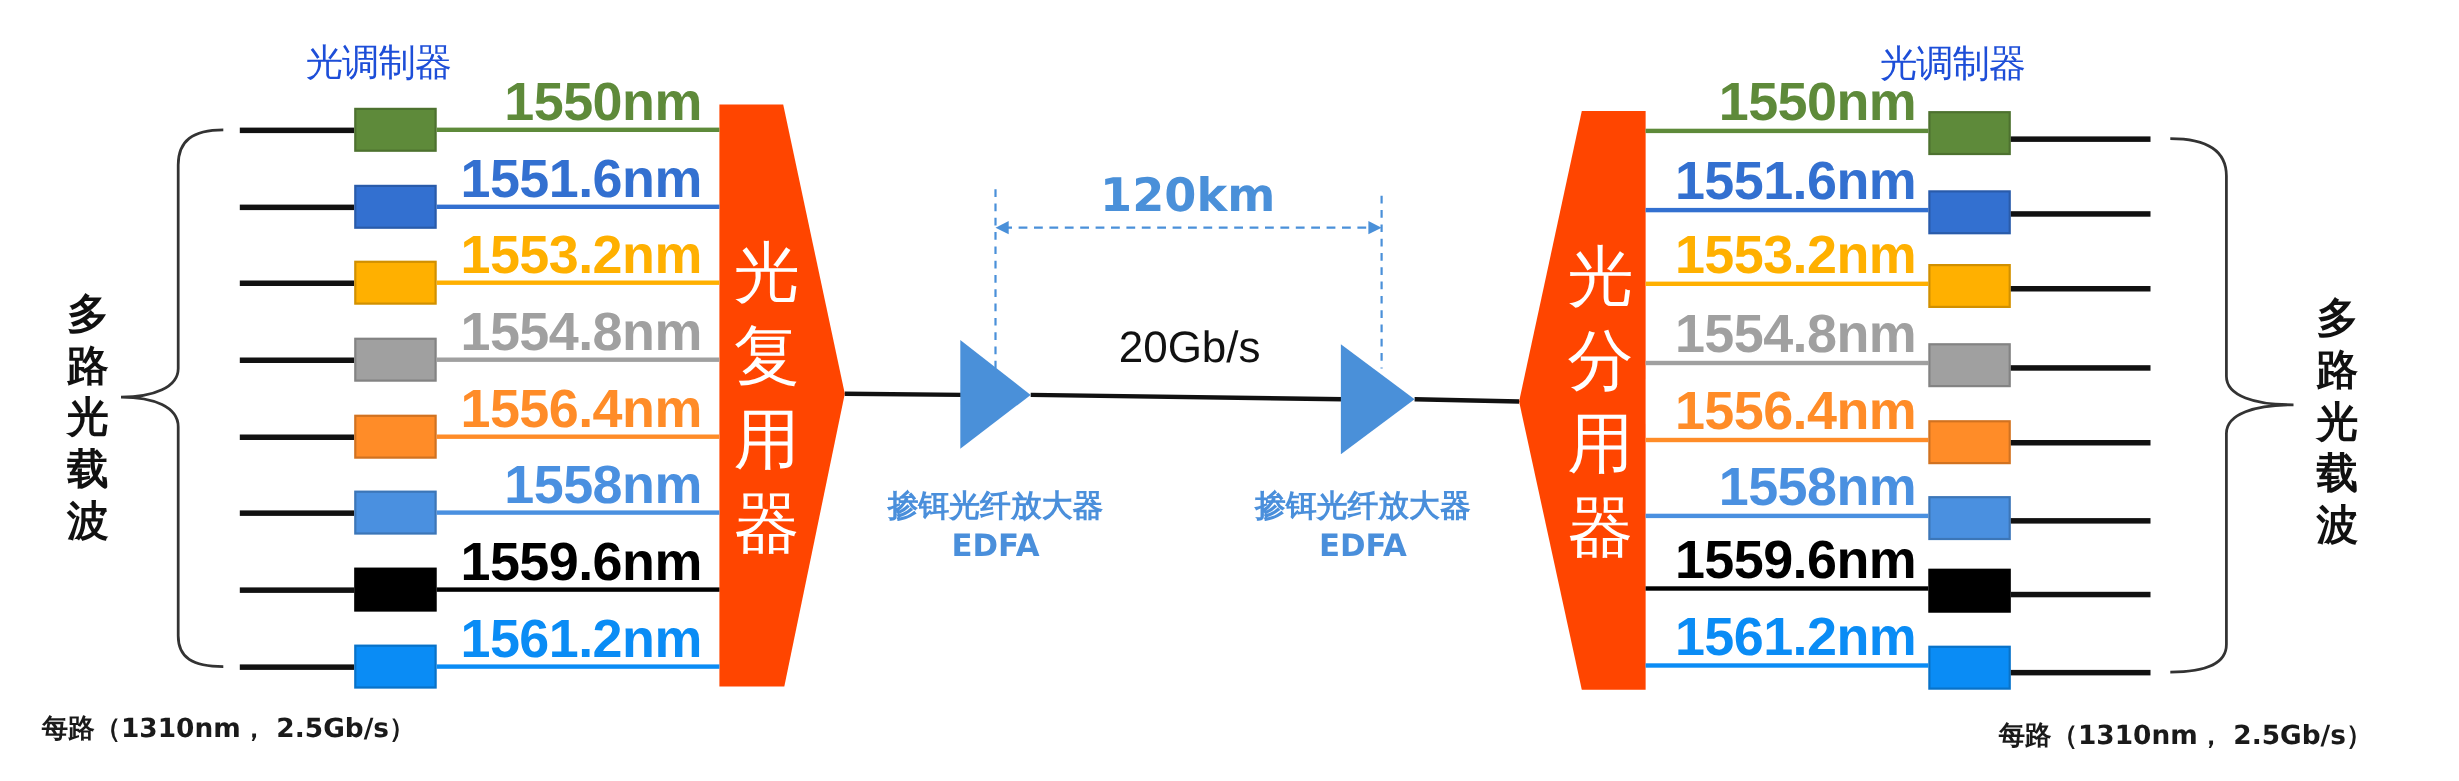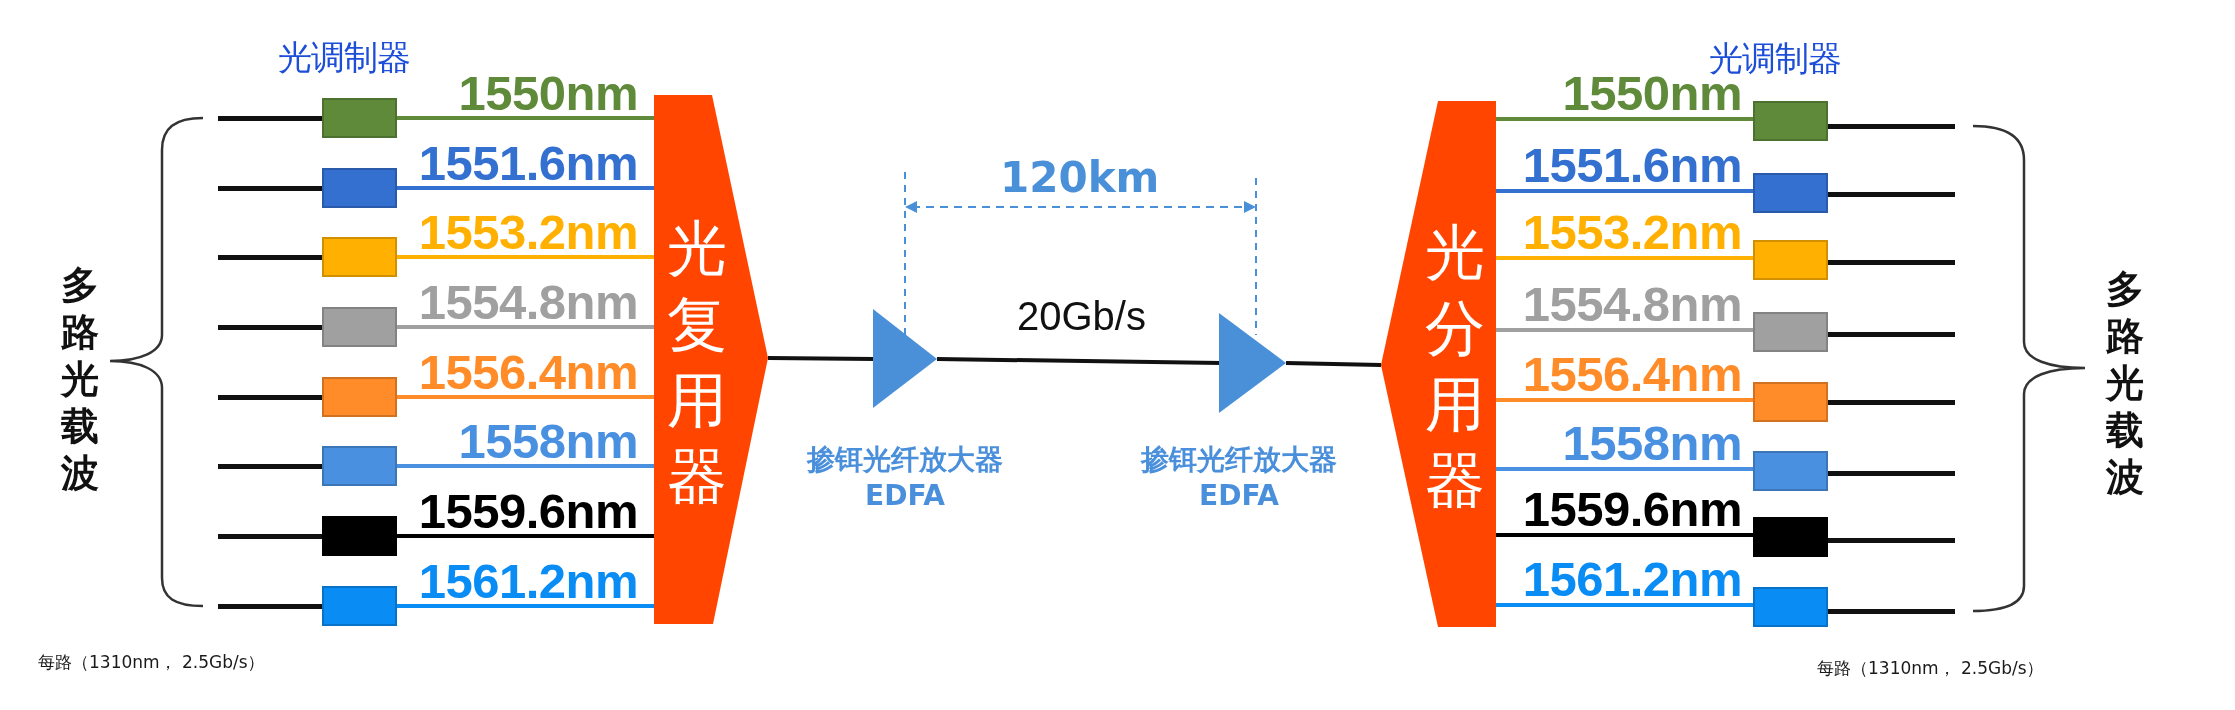--- a/index.html
+++ b/index.html
@@ -12,21 +12,21 @@
   .wl { position: absolute; font-family: "Liberation Sans", "DejaVu Sans", sans-serif; font-weight: bold;
         font-size: 49px; line-height: 40px; white-space: nowrap; letter-spacing: -0.5px; }
   .title-red { position: absolute; color: #1d4ed8; font-family: "DejaVu Sans", sans-serif; font-weight: normal;
                font-size: 34px; line-height: 40px; white-space: nowrap; letter-spacing: -1px; }
   .vert { position: absolute; width: 50px; text-align: center; font-family: "DejaVu Sans", sans-serif;
           font-weight: bold; font-size: 38px; line-height: 47px; color: #111; }
   .vert span { display: block; }
   .muxtext { position: absolute; width: 80px; text-align: center; color: #ffffff; font-family: "DejaVu Sans", sans-serif;
              font-size: 60px; line-height: 76px; }
   .muxtext span { display: block; }
-  .footer { position: absolute; font-family: "DejaVu Sans", sans-serif; font-weight: normal; font-size: 17px;
+  .footer { position: absolute; font-family: "DejaVu Sans", sans-serif; font-weight: bold; font-size: 24px;
             line-height: 30px; color: #1a1a1a; white-space: nowrap; }
   .blue-lbl { position: absolute; color: #4a8fdb; font-family: "DejaVu Sans", sans-serif; font-weight: bold;
               text-align: center; white-space: nowrap; }
   .rate { position: absolute; font-family: "Liberation Sans", sans-serif; font-size: 40px; line-height: 44px; color: #111; }
 </style>
 </head>
 <body>
 
 <svg class="canvas" width="2235" height="710">
 

